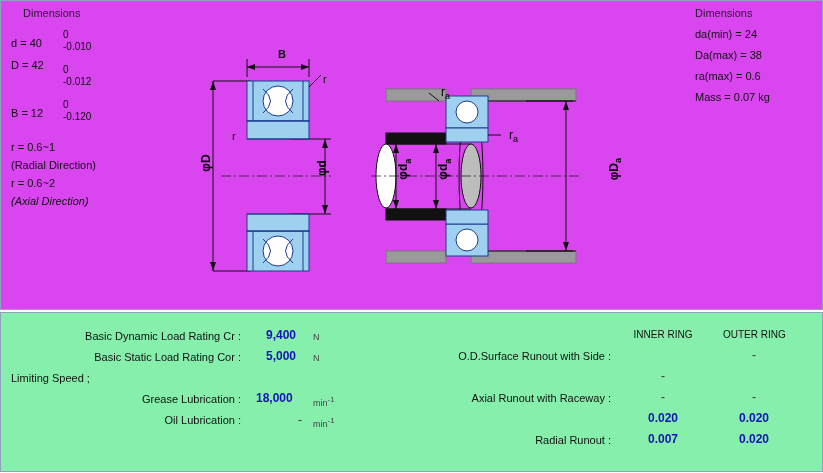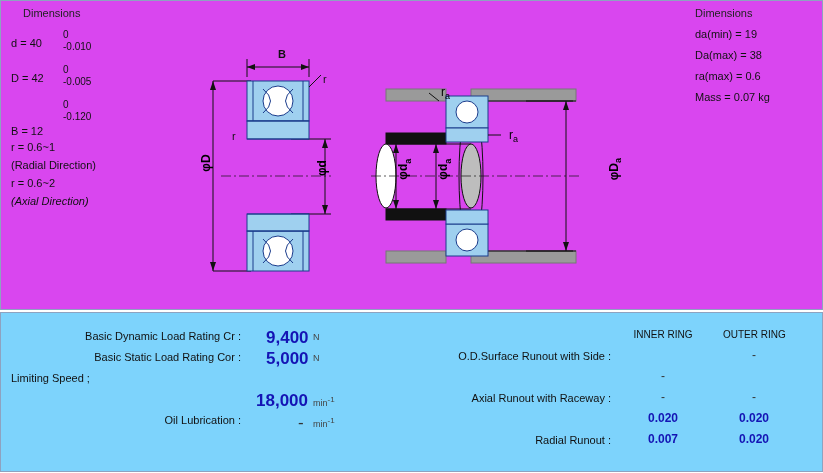--- a/index.html
+++ b/index.html
@@ -44,32 +44,32 @@
     white-space: nowrap;
   }
   
   #data-panel {
     position: absolute;
     left: 0; top: 312px;
     width: 823px;
     height: 160px;
     border: 1px solid #8ea2c0;
     box-sizing: border-box;
-    background: #7dd3fc;
+    background: #86efac;
   }
   .lbl {
     position: absolute;
     font-size: 11px;
     color: #111;
     text-align: right;
     white-space: nowrap;
   }
   .val {
     position: absolute;
-    font-size: 17px;
+    font-size: 12px;
     font-weight: bold;
     color: #1414b4;
     white-space: nowrap;
   }
   .val.plain {
     font-weight: normal;
     color: #333;
   }
   .unit {
     position: absolute;
@@ -108,39 +108,39 @@
   <div id="diagram-area">
 
     <div class="dim-heading" style="left:22px; top:6px;">Dimensions</div>
 
     <div class="dim-line" style="left:10px; top:36px;">d = 40</div>
     <div class="tol-pair" style="left:62px; top:28px;">
       <div>0</div>
       <div>-0.010</div>
     </div>
 
-    <div class="dim-line" style="left:10px; top:71px;">D = 42</div>
+    <div class="dim-line" style="left:10px; top:58px;">D = 42</div>
     <div class="tol-pair" style="left:62px; top:63px;">
       <div>0</div>
-      <div>-0.005</div>
-    </div>
-
-    <div class="dim-line" style="left:10px; top:124px;text-align:center;">B = 12</div>
+      <div>-0.012</div>
+    </div>
+
+    <div class="dim-line" style="left:10px; top:106px;text-align:center;">B = 12</div>
     <div class="tol-pair" style="left:62px; top:98px;">
       <div>0</div>
       <div>-0.120</div>
     </div>
 
     <div class="dim-line" style="left:10px; top:140px;">r = 0.6~1</div>
     <div class="dim-line" style="left:10px; top:158px;">(Radial Direction)</div>
     <div class="dim-line" style="left:10px; top:176px;">r = 0.6~2</div>
     <div class="dim-line" style="left:10px; top:194px;font-style:italic;">(Axial Direction)</div>
 
     <div class="dim-heading" style="left:694px; top:6px;">Dimensions</div>
-    <div class="dim-line" style="left:694px; top:27px;">da(min) = 19</div>
+    <div class="dim-line" style="left:694px; top:27px;">da(min) = 24</div>
     <div class="dim-line" style="left:694px; top:48px;">Da(max) = 38</div>
     <div class="dim-line" style="left:694px; top:69px;">ra(max) = 0.6</div>
     <div class="dim-line" style="left:694px; top:90px;">Mass = 0.07 kg</div>
 
     <svg width="420" height="290" viewBox="0 0 420 290" style="position:absolute; left:180px; top:10px;">
       <g stroke="#111" stroke-width="1" fill="none">
 
         <line x1="66" y1="48" x2="66" y2="66"></line>
         <line x1="128" y1="48" x2="128" y2="66"></line>
         <line x1="66" y1="56" x2="128" y2="56"></line>
@@ -264,20 +264,21 @@
     <div class="lbl" style="left:10px; top:17px; width:230px;">Basic Dynamic Load Rating Cr :</div>
     <div class="val" style="left:265px; top:15px;">9,400</div>
     <div class="unit" style="left:312px; top:19px;">N</div>
 
     <div class="lbl" style="left:10px; top:38px; width:230px;">Basic Static Load Rating Cor :</div>
     <div class="val" style="left:265px; top:36px;">5,000</div>
     <div class="unit" style="left:312px; top:40px;">N</div>
 
     <div class="lbl" style="left:10px; top:59px; width:120px; text-align:left;">Limiting Speed ;</div>
 
+    <div class="lbl" style="left:10px; top:80px; width:230px;">Grease Lubrication :</div>
     <div class="val" style="left:255px; top:78px;">18,000</div>
     <div class="unit" style="left:312px; top:82px;">
       <span>min</span><sup style="font-size:8px;">-1</sup>
     </div>
 
     <div class="lbl" style="left:10px; top:101px; width:230px;">Oil Lubrication :</div>
     <div class="val plain" style="left:297px; top:100px;">-</div>
     <div class="unit" style="left:312px; top:103px;">
       <span>min</span><sup style="font-size:8px;">-1</sup>
     </div>

